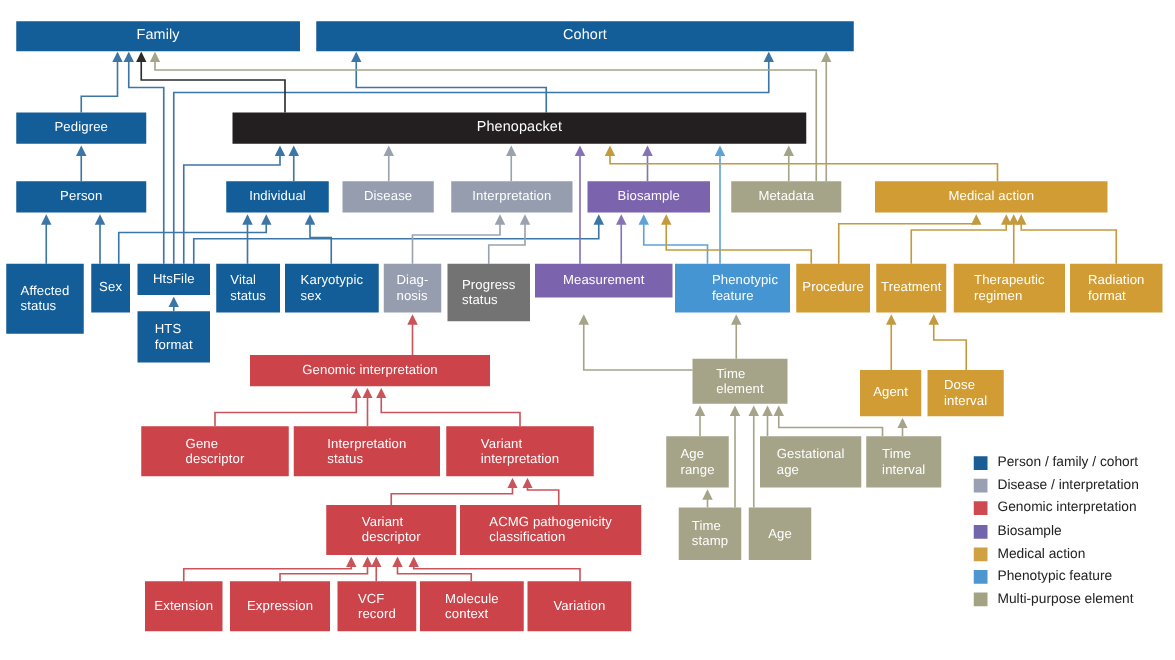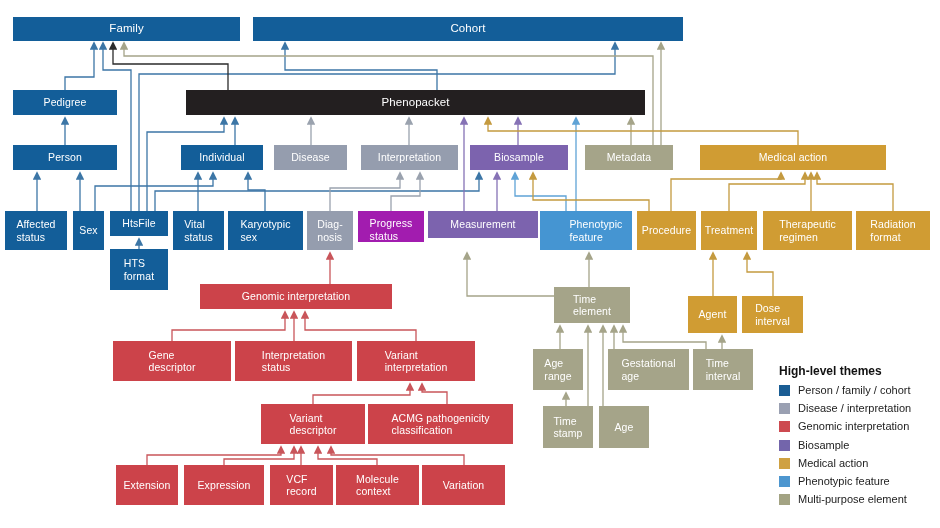--- a/index.html
+++ b/index.html
@@ -137,21 +137,21 @@
       </div>
       <div class="box" style="left: 470px; top: 145px; width: 98px; height: 25px; background: rgb(124, 99, 174);">
         <span>Biosample</span>
       </div>
       <div class="box" style="left: 585px; top: 145px; width: 88px; height: 25px; background: rgb(165, 164, 137);">
         <span>Metadata</span>
       </div>
       <div class="box" style="left: 700px; top: 145px; width: 186px; height: 25px; background: rgb(208, 156, 51);">
         <span>Medical action</span>
       </div>
-      <div class="box" style="left: 5px; top: 211px; width: 62px; height: 39px; background: rgb(19, 94, 153); align-items: center;">
+      <div class="box" style="left: 5px; top: 211px; width: 62px; height: 56px; background: rgb(19, 94, 153); align-items: center;">
         <span>Affected
 status</span>
       </div>
       <div class="box" style="left: 73px; top: 211px; width: 31px; height: 39px; background: rgb(19, 94, 153);">
         <span>Sex</span>
       </div>
       <div class="box" style="left: 110px; top: 211px; width: 58px; height: 25px; background: rgb(19, 94, 153);">
         <span>HtsFile</span>
       </div>
       <div class="box" style="left: 173px; top: 211px; width: 51px; height: 39px; background: rgb(19, 94, 153);">
@@ -159,21 +159,21 @@
 status</span>
       </div>
       <div class="box" style="left: 228px; top: 211px; width: 75px; height: 39px; background: rgb(19, 94, 153);">
         <span>Karyotypic
 sex</span>
       </div>
       <div class="box" style="left: 307px; top: 211px; width: 46px; height: 39px; background: rgb(149, 157, 174);">
         <span>Diag-
 nosis</span>
       </div>
-      <div class="box" style="left: 358px; top: 211px; width: 66px; height: 31px; background: #a21caf; align-items: flex-end;">
+      <div class="box" style="left: 358px; top: 211px; width: 66px; height: 46px; background: #737373;">
         <span>Progress
 status</span>
       </div>
       <div class="box" style="left: 428px; top: 211px; width: 110px; height: 27px; background: rgb(124, 99, 174);">
         <span>Measurement</span>
       </div>
       <div class="box" style="left: 540px; top: 211px; width: 92px; height: 39px; background: rgb(69, 149, 210); padding-left: 20px;">
         <span>Phenotypic
 feature</span>
       </div>
@@ -260,21 +260,20 @@
       </div>
       <div class="box" style="left: 688px; top: 296px; width: 49px; height: 37px; background: rgb(208, 156, 51);">
         <span>Agent</span>
       </div>
       <div class="box" style="left: 742px; top: 296px; width: 61px; height: 37px; background: rgb(208, 156, 51);">
         <span>Dose
 interval</span>
       </div>
     </div>
   <div id="legend">
-    <div class="lg-title">High-level themes</div>
     <div id="legend-items">
         <div class="lg-item">
           <div class="lg-sw" style="background: rgb(26, 93, 148);"></div>
           <div class="lg-label">Person / family / cohort</div>
         </div>
         <div class="lg-item">
           <div class="lg-sw" style="background: rgb(154, 160, 178);"></div>
           <div class="lg-label">Disease / interpretation</div>
         </div>
         <div class="lg-item">

